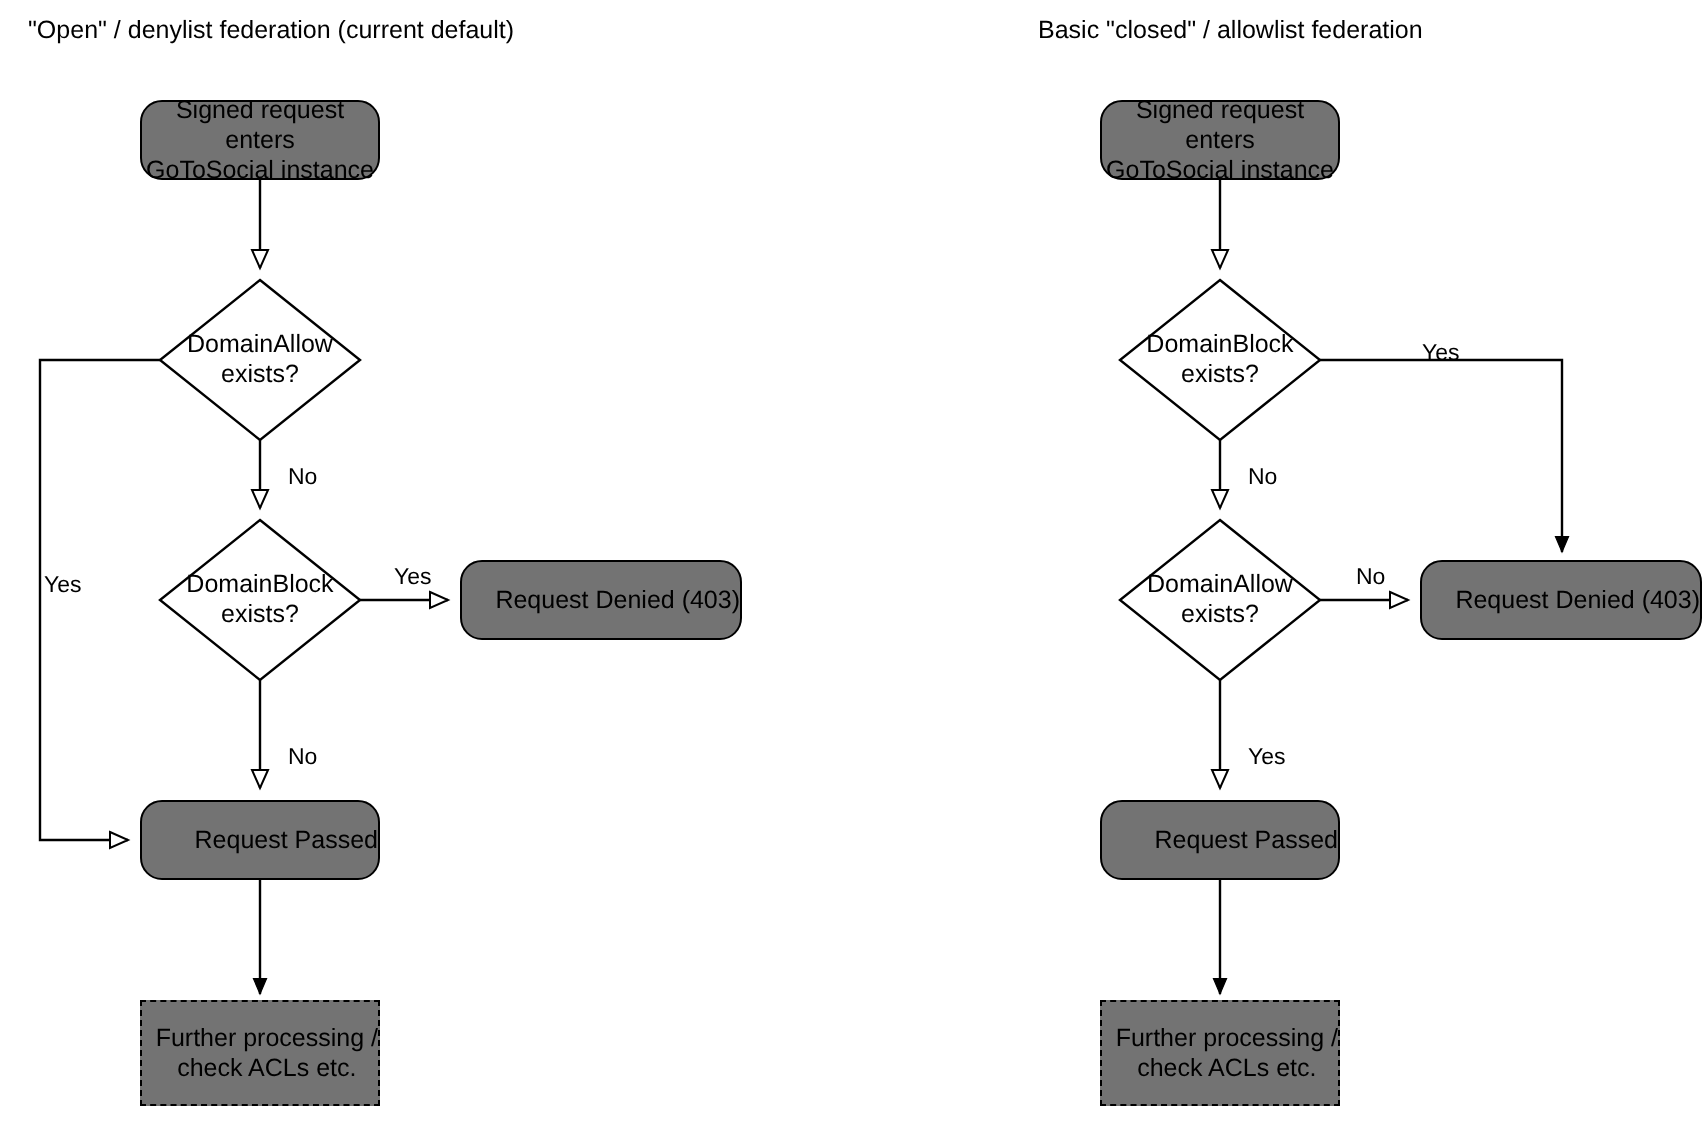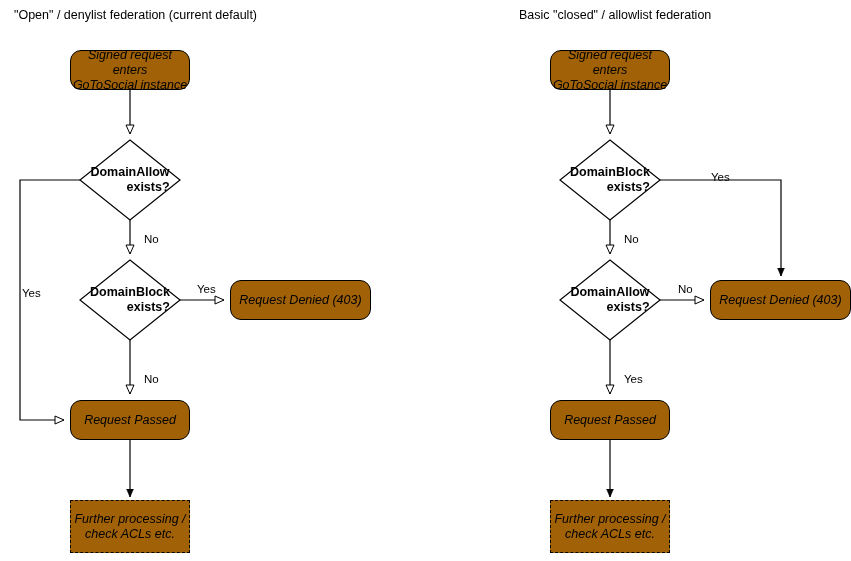--- a/index.html
+++ b/index.html
@@ -34,48 +34,46 @@
     white-space: nowrap;
   }
   #title-left  { left: 14px;  top: 8px; }
   #title-right { left: 519px; top: 8px; }
 
   .node {
     position: absolute;
     box-sizing: border-box;
     display: flex;
     align-items: center;
+    justify-content: flex-end;
+    text-align: center;
+    font-size: 12.5px;
+    line-height: 15px;
+    color: #000000;
+    background: #737373;
+  }
+  .rounded {
+    border: 1.2px solid #000000;
+    border-radius: 11px;
+  }
+  .dashed {
+    border: 1.4px dashed #000000;
+    border-radius: 0;
+  }
+  .diamond-label {
+    position: absolute;
+    display: flex;
+    align-items: center;
     justify-content: center;
     text-align: center;
     font-size: 12.5px;
     line-height: 15px;
     color: #000000;
-    background: #a16207;
-    font-style: italic;
-  }
-  .rounded {
-    border: 1.2px solid #000000;
-    border-radius: 11px;
-  }
-  .dashed {
-    border: 1.4px dashed #000000;
-    border-radius: 0;
-  }
-  .diamond-label {
-    position: absolute;
-    display: flex;
-    align-items: center;
-    justify-content: center;
-    text-align: right;
-    font-size: 12.5px;
-    line-height: 15px;
-    color: #000000;
     pointer-events: none;
     white-space: pre-line;
-    font-weight: bold;
   }
   .edge-label {
     position: absolute;
     font-size: 11.5px;
     line-height: 13px;
     color: #000000;
     white-space: nowrap;
   }
 </style>
 </head>

